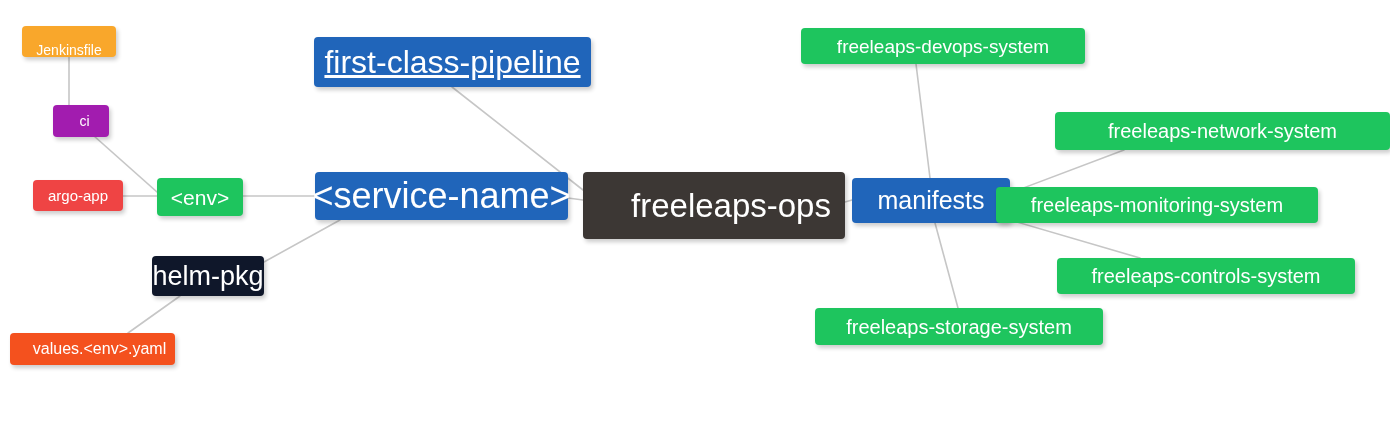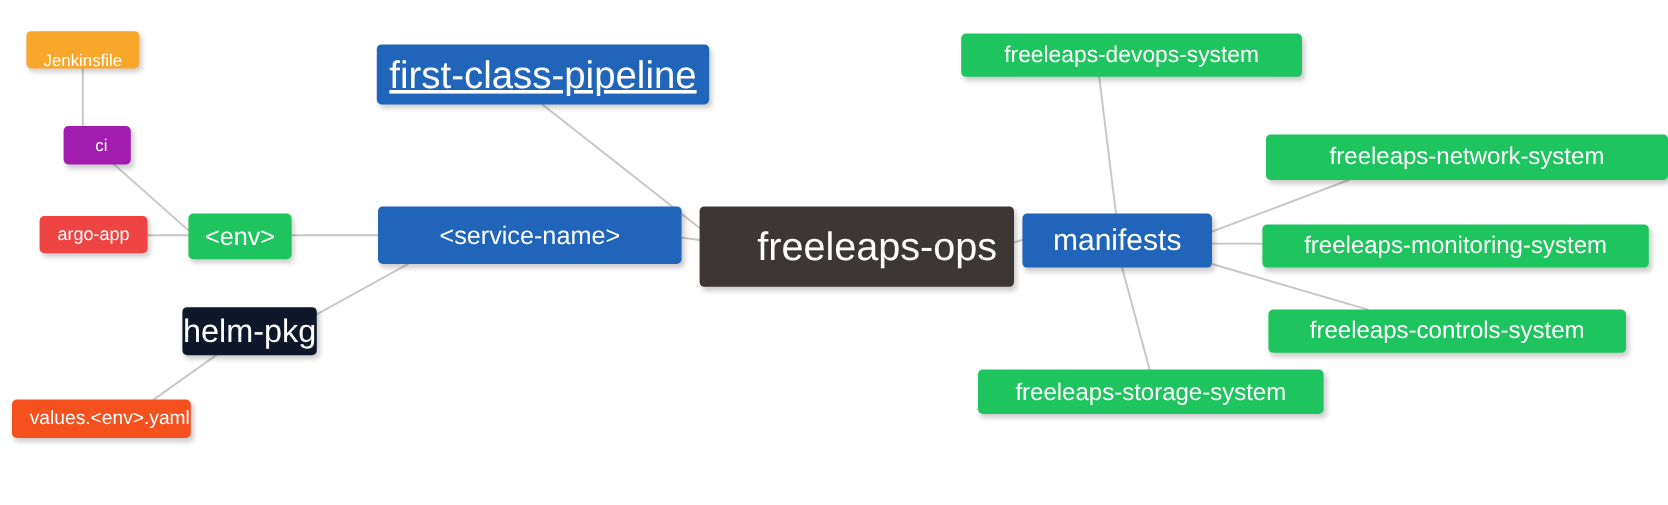--- a/index.html
+++ b/index.html
@@ -72,51 +72,51 @@
       <line x1="1010" y1="220" x2="1140" y2="258" stroke="#c6c6c6" stroke-width="1.6" stroke-linecap="round"></line>
       <line x1="935" y1="223" x2="958" y2="308" stroke="#c6c6c6" stroke-width="1.6" stroke-linecap="round"></line>
     </svg>
   <div id="node-layer">
       <div class="node c-root" style="left: 583px; top: 172px; width: 262px; height: 67px; font-size: 33px; background: rgb(60, 55, 52); padding-left: 44px;">
         <span class="node-label">freeleaps-ops</span>
       </div>
       <div class="node c-blue" style="left: 314px; top: 37px; width: 277px; height: 50px; font-size: 32px; background: rgb(32, 101, 186); text-decoration: underline;">
         <span class="node-label">first-class-pipeline</span>
       </div>
-      <div class="node c-blue" style="left: 315px; top: 172px; width: 253px; height: 48px; font-size: 21px; background: rgb(32, 101, 186); justify-content: center;">
+      <div class="node c-blue" style="left: 315px; top: 172px; width: 253px; height: 48px; font-size: 36px; background: rgb(32, 101, 186); justify-content: center;">
         <span class="node-label">&lt;service-name&gt;</span>
       </div>
       <div class="node c-blue" style="left: 852px; top: 178px; width: 158px; height: 45px; font-size: 25px; background: rgb(32, 101, 186);">
         <span class="node-label">manifests</span>
       </div>
       <div class="node c-green" style="left: 157px; top: 178px; width: 86px; height: 38px; font-size: 21px; background: rgb(30, 197, 94);">
         <span class="node-label">&lt;env&gt;</span>
       </div>
       <div class="node c-green" style="left: 152px; top: 256px; width: 112px; height: 40px; font-size: 27px; background: #0f172a; text-align: center;">
         <span class="node-label">helm-pkg</span>
       </div>
       <div class="node c-red" style="left: 53px; top: 105px; width: 56px; height: 32px; font-size: 14px; background: #a21caf; padding-left: 17px;">
         <span class="node-label">ci</span>
       </div>
       <div class="node c-red" style="left: 33px; top: 180px; width: 90px; height: 31px; font-size: 15px; background: #ef4444;">
         <span class="node-label">argo-app</span>
       </div>
       <div class="node c-orange" style="left: 22px; top: 26px; width: 94px; height: 31px; font-size: 14px; background: rgb(249, 167, 43);">
         <span class="node-label">Jenkinsfile</span>
       </div>
-      <div class="node c-red" style="left: 10px; top: 333px; width: 149px; height: 32px; font-size: 16px; background: rgb(244, 81, 30); padding-left: 24px;">
+      <div class="node c-red" style="left: 10px; top: 333px; width: 165px; height: 32px; font-size: 16px; background: rgb(244, 81, 30); padding-left: 24px;">
         <span class="node-label">values.&lt;env&gt;.yaml</span>
       </div>
       <div class="node c-green" style="left: 801px; top: 28px; width: 284px; height: 36px; font-size: 19px; background: rgb(30, 197, 94);">
         <span class="node-label">freeleaps-devops-system</span>
       </div>
       <div class="node c-green" style="left: 1055px; top: 112px; width: 335px; height: 38px; font-size: 20px; background: rgb(30, 197, 94);">
         <span class="node-label">freeleaps-network-system</span>
       </div>
-      <div class="node c-green" style="left: 1052px; top: 187px; width: 322px; height: 36px; font-size: 20px; background: rgb(30, 197, 94);">
+      <div class="node c-green" style="left: 996px; top: 187px; width: 322px; height: 36px; font-size: 20px; background: rgb(30, 197, 94);">
         <span class="node-label">freeleaps-monitoring-system</span>
       </div>
       <div class="node c-green" style="left: 1057px; top: 258px; width: 298px; height: 36px; font-size: 20px; background: rgb(30, 197, 94);">
         <span class="node-label">freeleaps-controls-system</span>
       </div>
       <div class="node c-green" style="left: 815px; top: 308px; width: 288px; height: 37px; font-size: 20px; background: rgb(30, 197, 94);">
         <span class="node-label">freeleaps-storage-system</span>
       </div>
     </div>
 </div>

